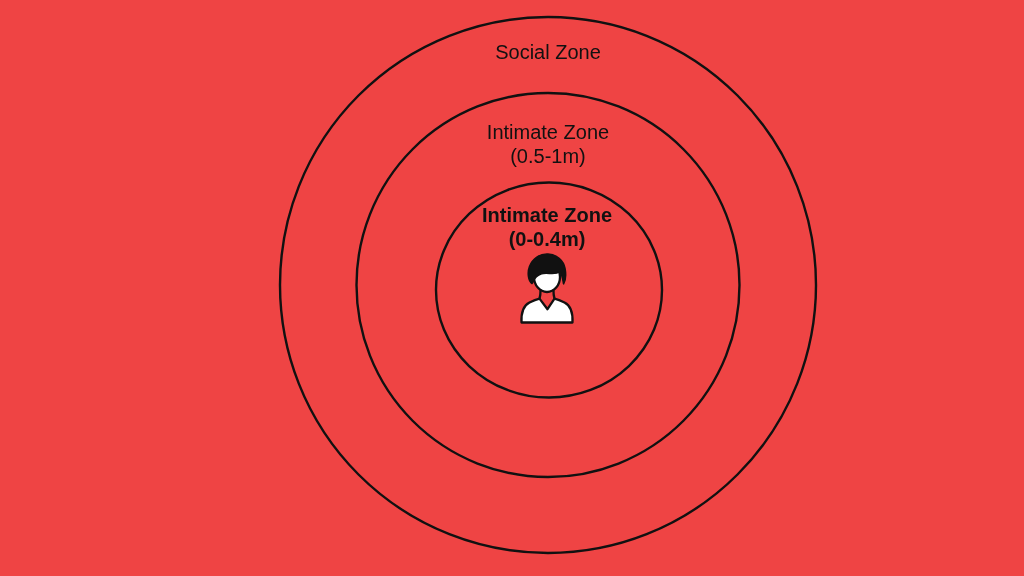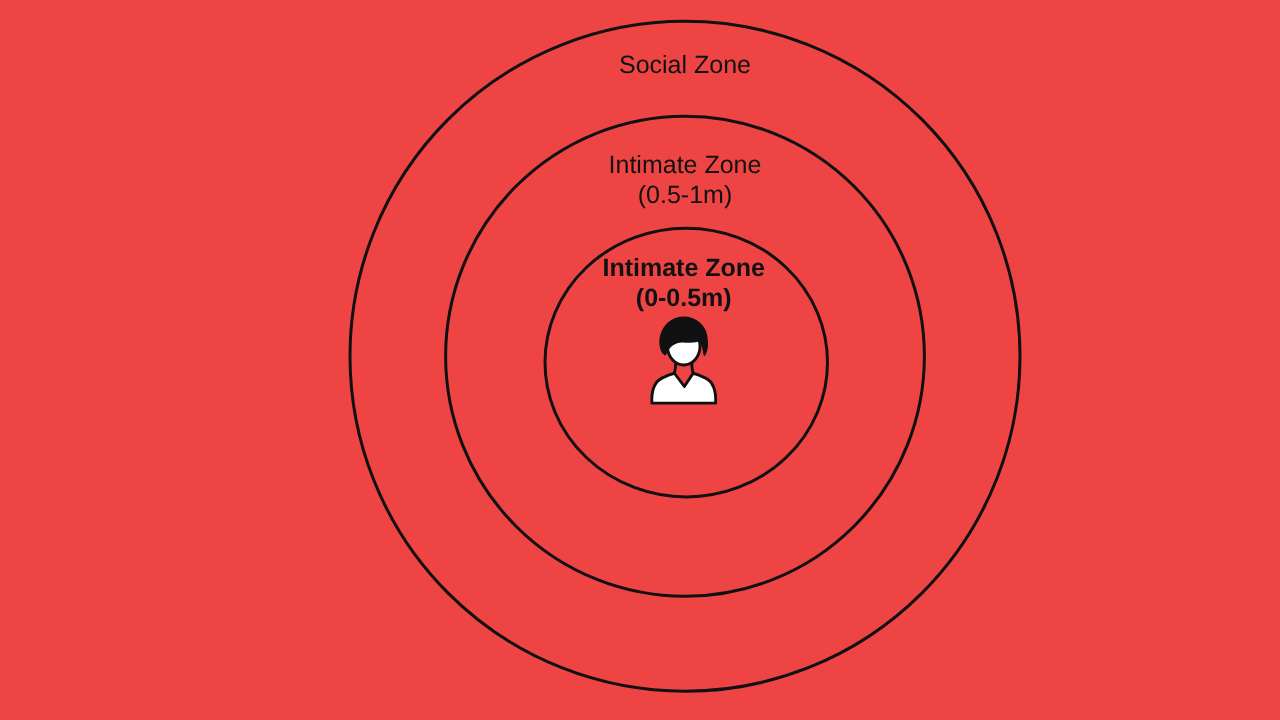--- a/index.html
+++ b/index.html
@@ -56,21 +56,21 @@
     <span class="line">Social Zone</span>
   </div>
 
   <div class="zone-label" style="left:548px; top:120px;">
     <span class="line">Intimate Zone</span>
     <span class="line">(0.5-1m)</span>
   </div>
 
   <div class="zone-label" style="left:547px; top:203px;font-weight:bold;">
     <span class="line">Intimate Zone</span>
-    <span class="line">(0-0.5m)</span>
+    <span class="line">(0-0.4m)</span>
   </div>
 
 
   <svg class="person-icon-svg" viewBox="0 0 66 78" xmlns="http://www.w3.org/2000/svg">
 
     <ellipse cx="33" cy="29" rx="13" ry="15" fill="#ffffff" stroke="#111111" stroke-width="2.3"></ellipse>
 
     <path d="M 26.5 42.5 C 26.6 45.5 26.1 48.5 25.5 50.8 M 39.5 42.5 C 39.4 45.5 39.9 48.5 40.5 50.8" stroke="#111111" stroke-width="2.3" stroke-linecap="round" fill="none"></path>
 
     <path d="M 18 35.5

